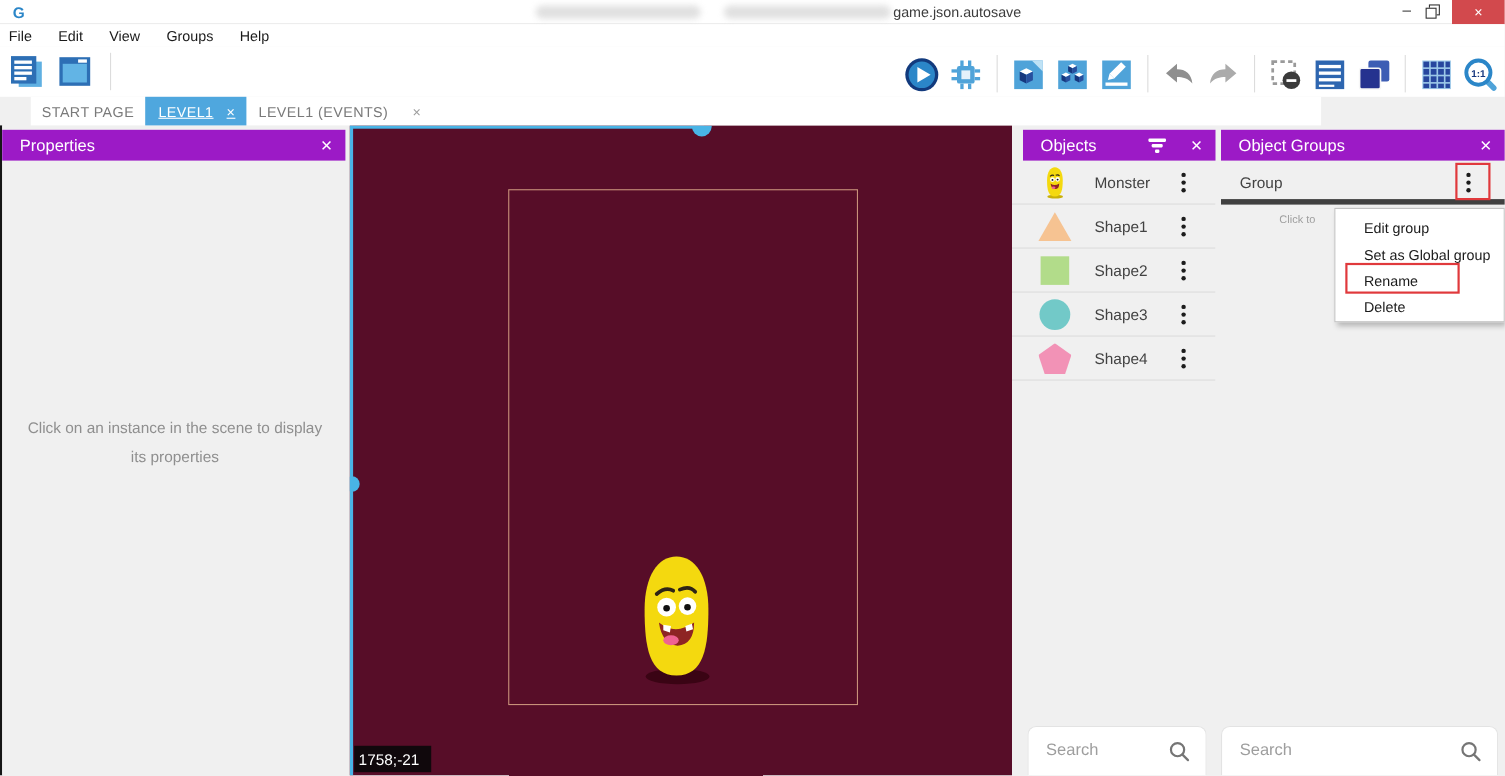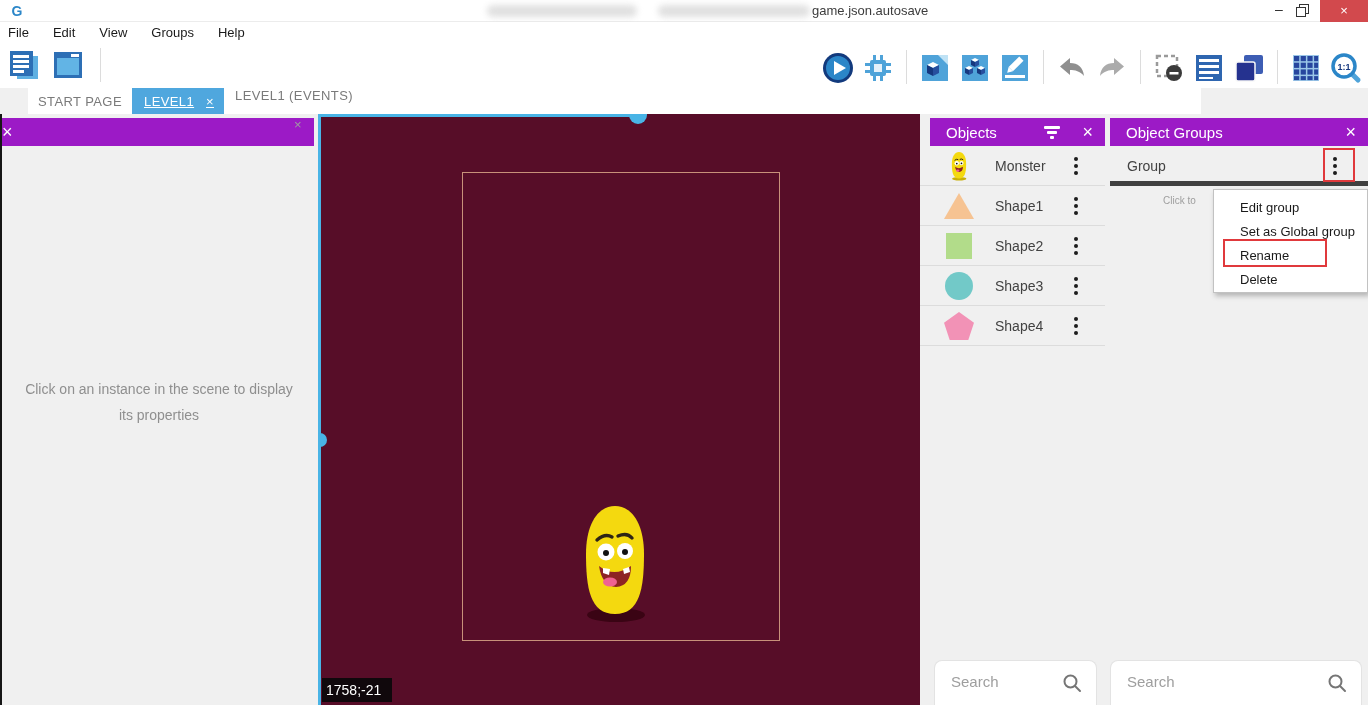--- a/index.html
+++ b/index.html
@@ -273,31 +273,32 @@
 </div>
 
 <div class="abs tabbar">
   <div class="tab-plain" style="left:10px;">
     <span>START PAGE</span>
   </div>
   <div class="tab-active">
     <span>LEVEL1</span>
     <span class="tab-x">×</span>
   </div>
-  <div class="tab-plain" style="left:207px;flex-direction:column;">
+  <div class="tab-plain" style="left:207px;">
     <span>LEVEL1 (EVENTS)</span>
     <span class="tab-x gray" style="margin-left:8px;">×</span>
   </div>
 </div>
 
 <div class="abs content-bg"></div>
 <div class="abs left-edge"></div>
 
 <div class="abs prop-panel">
   <div class="phead" style="left:0; top:4px; width:312px;">
+    <span class="ptitle">Properties</span>
     <span class="px">×</span>
   </div>
   <div class="prop-hint">Click on an instance in the scene to display its properties</div>
 </div>
 
 <div class="abs canvas">
   <div class="cam-rect"></div>
   <div class="monster">
     <svg viewBox="0 0 72 122">
       <ellipse cx="37" cy="113" rx="29" ry="7" fill="#3a0414"></ellipse>

